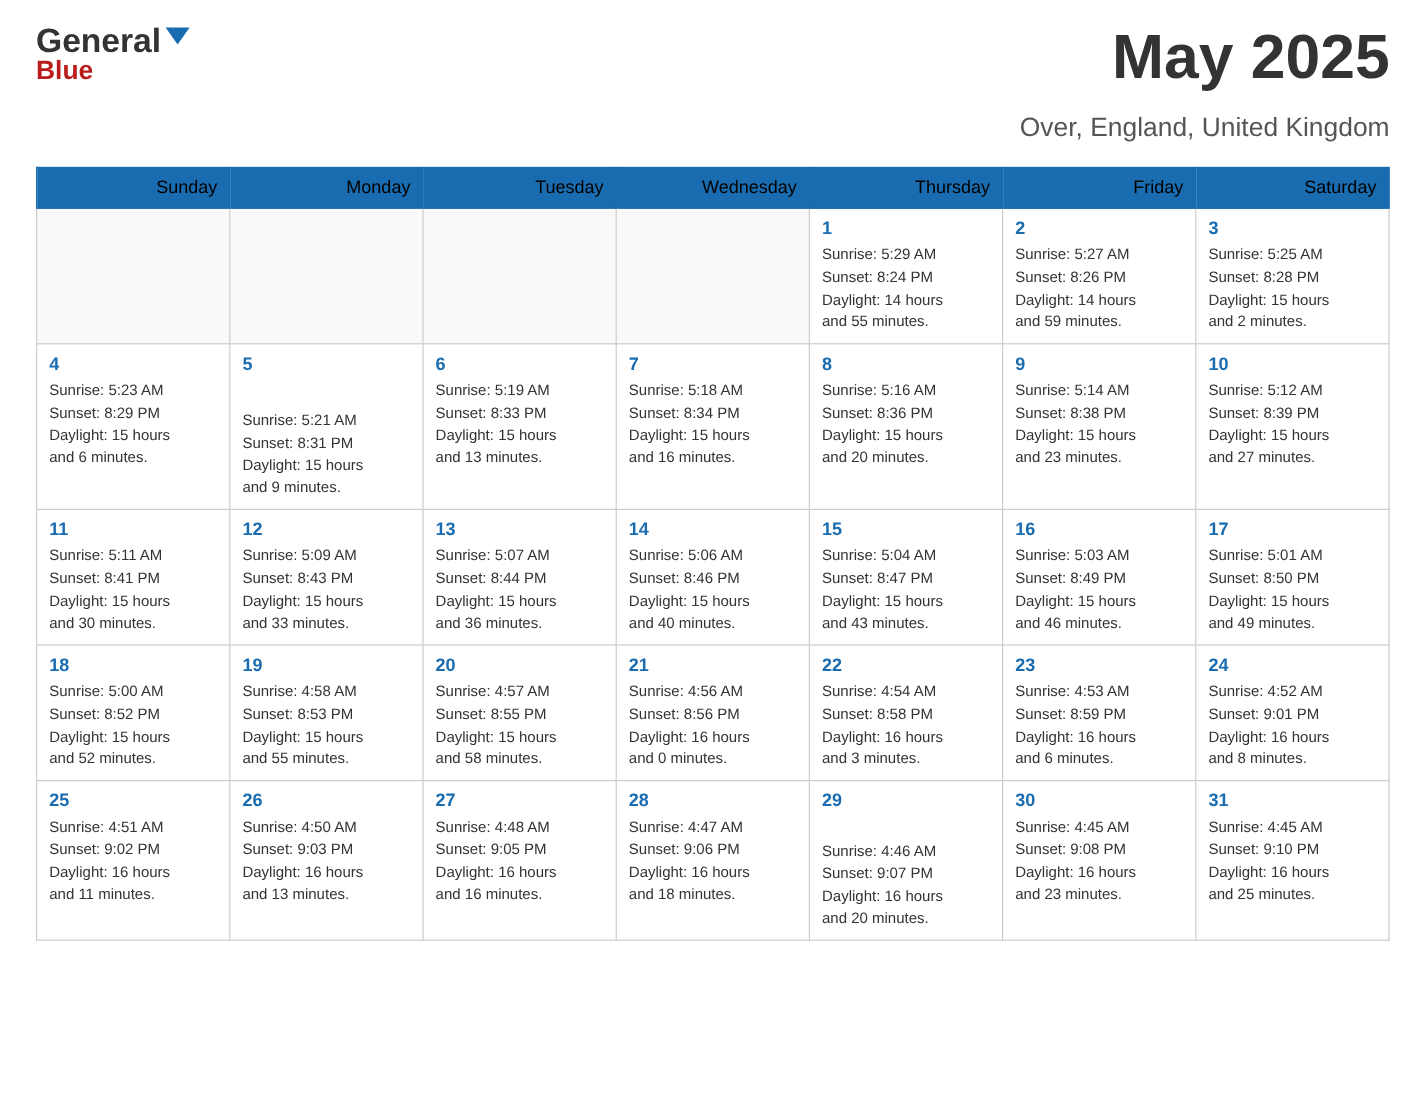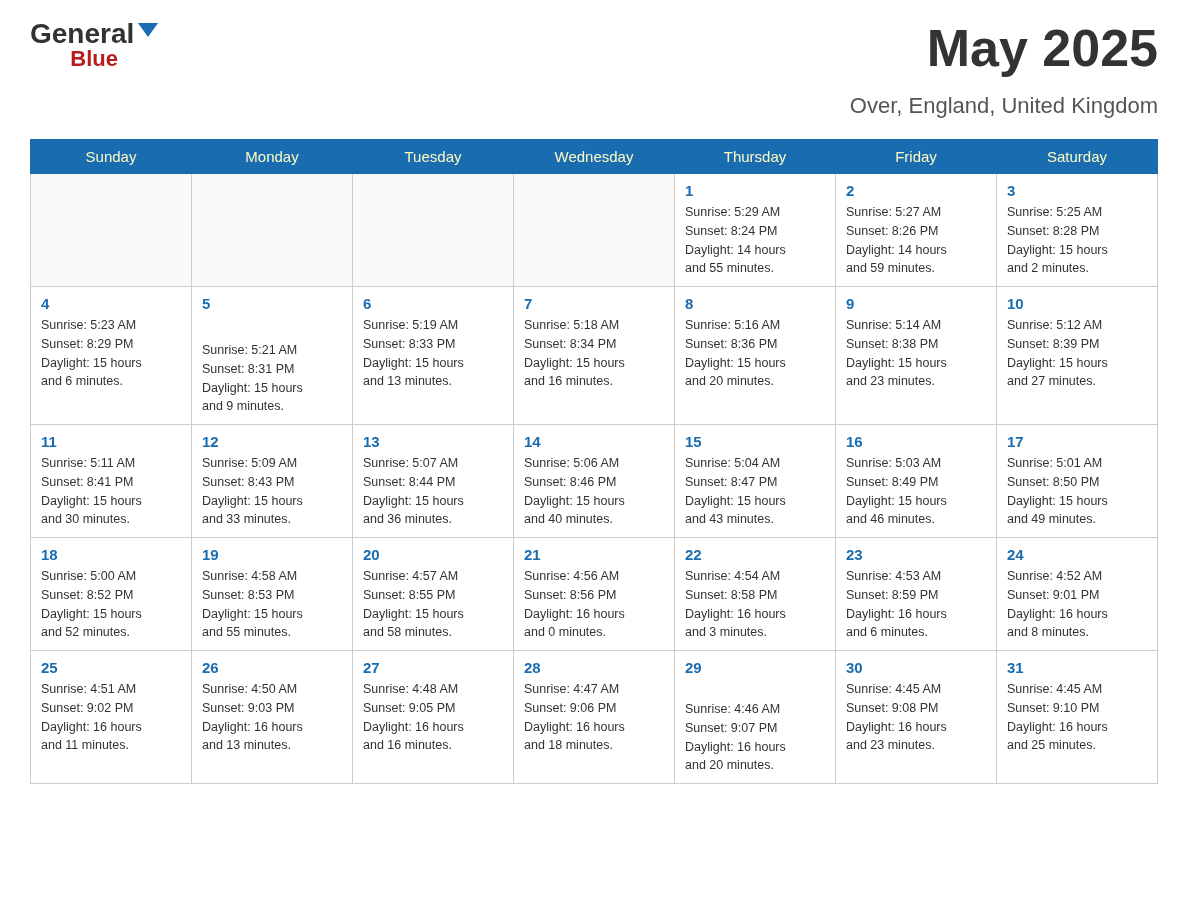--- a/index.html
+++ b/index.html
@@ -13,21 +13,21 @@
     }
     .header {
       display: flex;
       justify-content: space-between;
       align-items: flex-start;
       margin-bottom: 20px;
     }
     .logo {
       display: flex;
       flex-direction: column;
-      align-items: center;
+      align-items: flex-start;
     }
     .logo-general {
       font-size: 28px;
       font-weight: bold;
       color: #333;
       line-height: 1;
     }
     .logo-blue {
       font-size: 22px;
       font-weight: bold;
@@ -60,25 +60,25 @@
       color: #555;
       margin-top: 16px;
     }
     .calendar {
       width: 100%;
       border-collapse: collapse;
       border: 1px solid #bbb;
     }
     .calendar th {
       background-color: #1a6cb0;
-      color: #fef9c3;
+      color: #000000;
       font-size: 15px;
       font-weight: normal;
       padding: 8px 10px;
-      text-align: center;
+      text-align: right;
       border: 1px solid #1a6cb0;
     }
     .calendar td {
       vertical-align: top;
       padding: 8px 10px;
       font-size: 13px;
       color: #333;
       border: 1px solid #ccc;
       width: calc(100% / 7);
       min-height: 100px;

